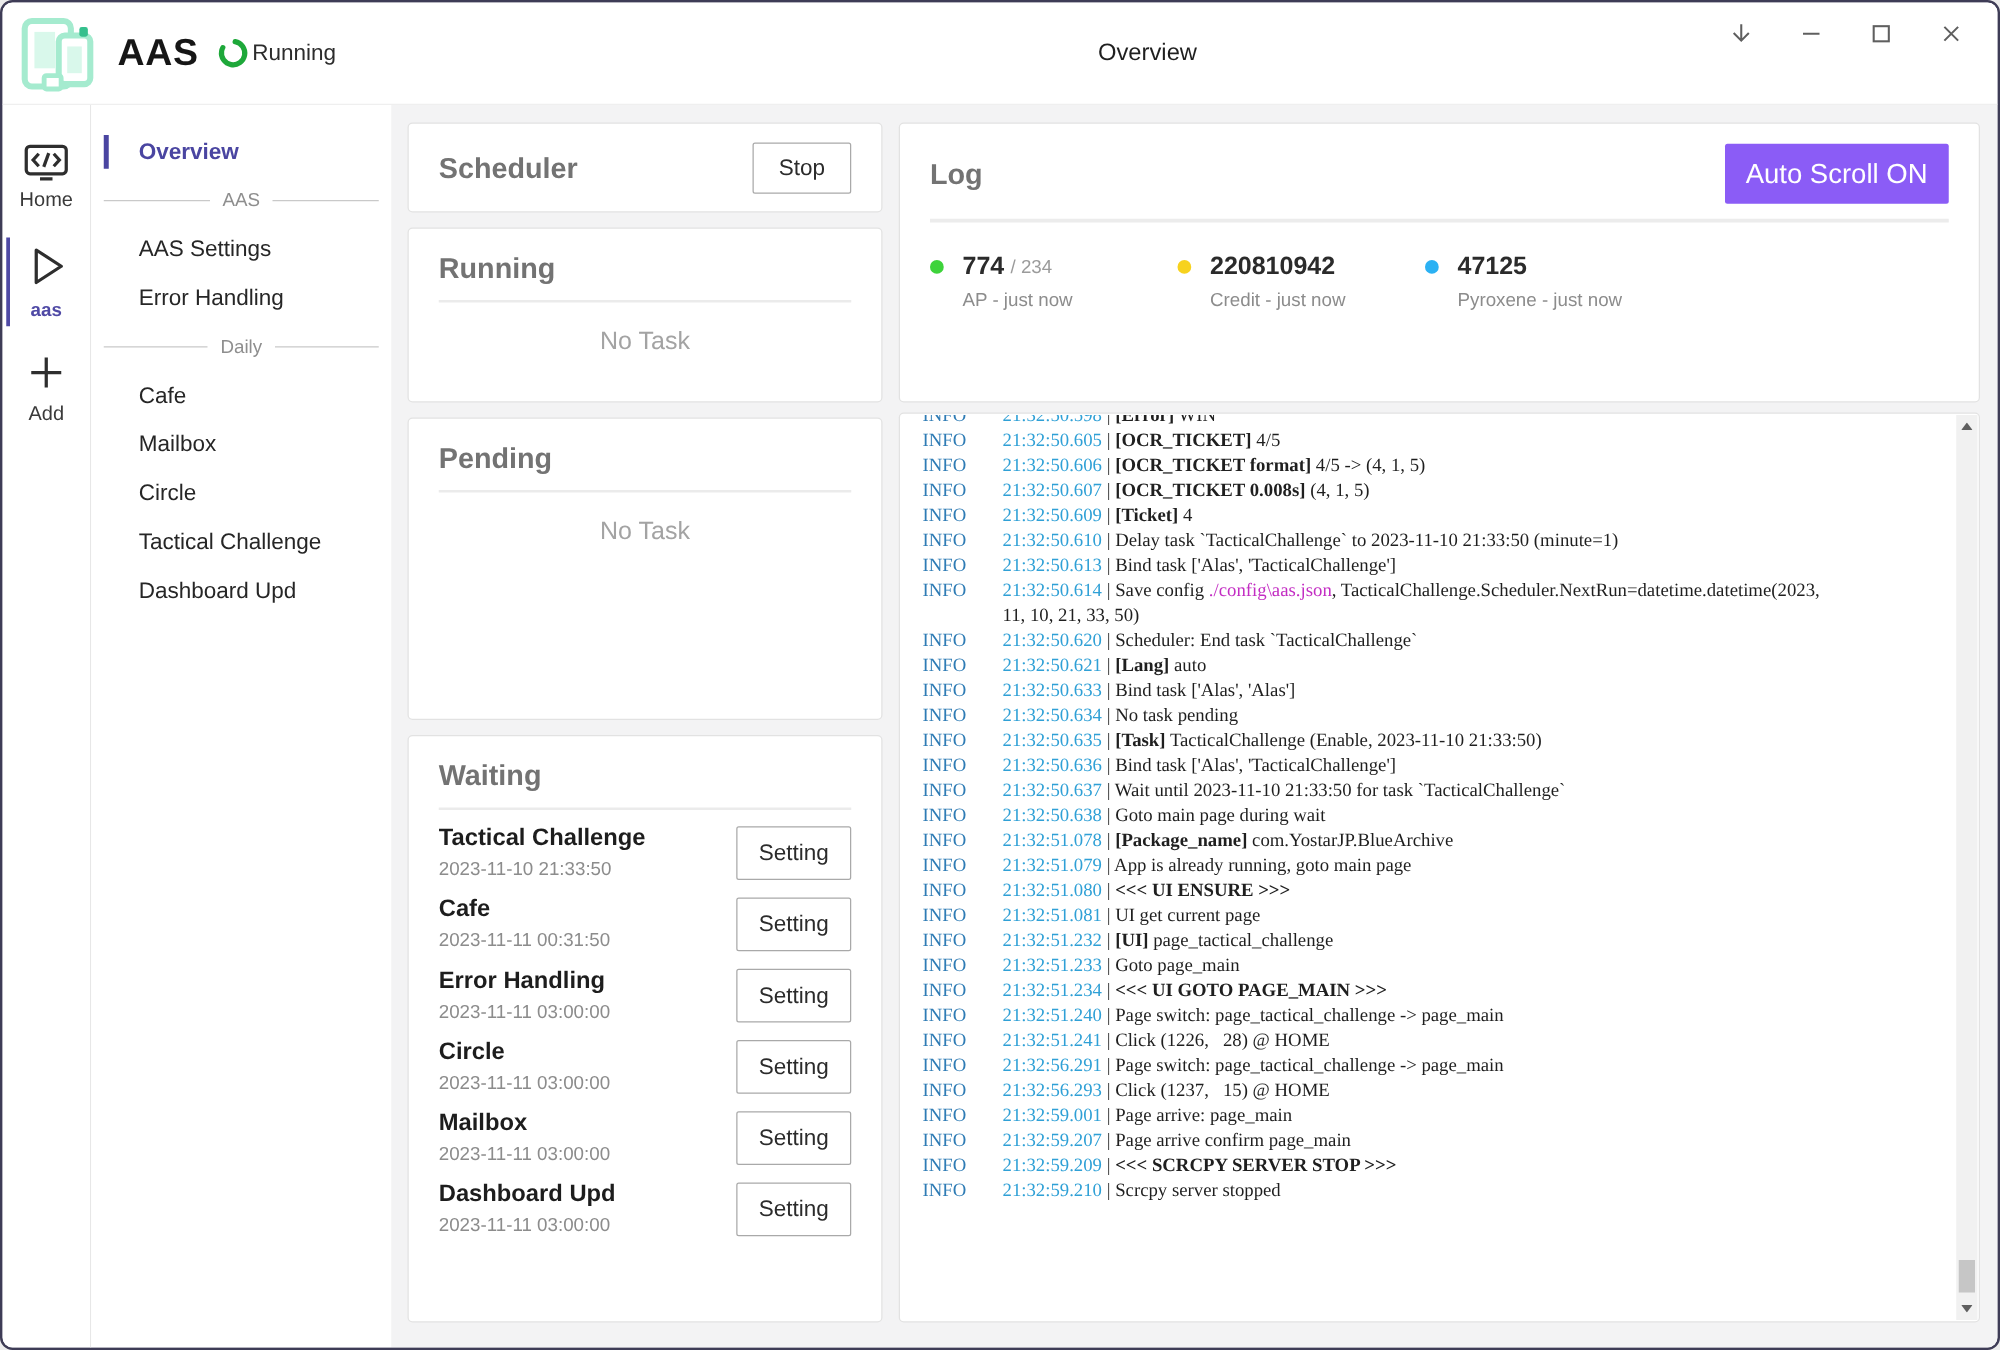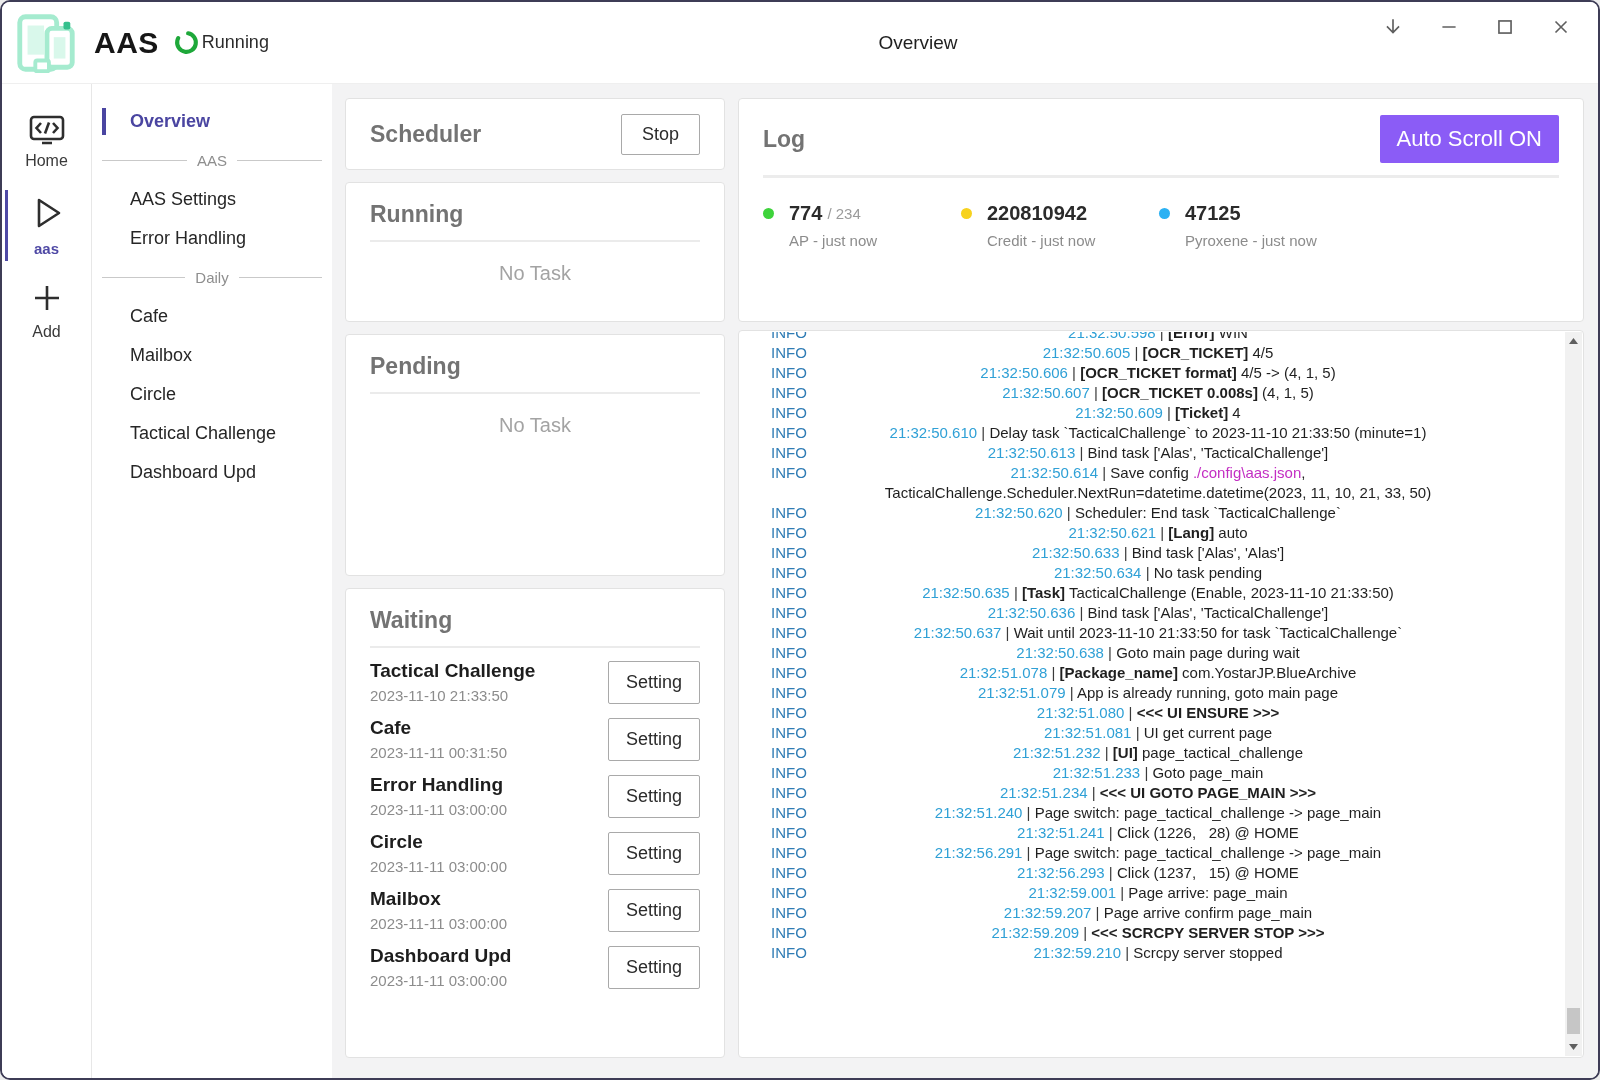--- a/index.html
+++ b/index.html
@@ -18,21 +18,21 @@
   .status-label{ font-size:18px; color:#2c2c2c; margin-left:2px; }
   .titlebar-title{ position:absolute; left:236px; right:0; text-align:center;
     font-size:19px; color:#1f1f1f; pointer-events:none; }
   .win-controls{ position:absolute; right:18px; top:6px; display:flex; gap:18px; }
   .win-btn{ width:38px; height:38px; display:flex; align-items:center; justify-content:center;
     background:transparent; border:none; cursor:pointer; }
   .win-btn svg{ stroke:#5f5f5f; fill:none; stroke-width:1.5; }
   
   .app-body{ flex:1; display:flex; min-height:0; }
   
-  .rail{ width:90px; flex:none; background:#fff; border-right:1px solid #e7e7e7;
+  .rail{ width:71px; flex:none; background:#fff; border-right:1px solid #e7e7e7;
     padding-top:20px; display:flex; flex-direction:column; align-items:center; }
   .rail-item{ position:relative; width:100%; display:flex; flex-direction:column;
     align-items:center; padding:10px 0 12px; cursor:pointer; }
   .rail-item svg{ stroke:#2e2e2e; fill:none; stroke-width:2.6; }
   .rail-label{ font-size:16px; color:#3a3a3a; margin-top:6px; }
   .rail-item.active .rail-label{ color:#4f49a5; font-weight:700; font-size:15px; }
   .rail-active-bar{ position:absolute; left:3px; top:8px; bottom:8px; width:3px; background:#4f49a5; }
   
   .nav{ width:240px; flex:none; background:#fff; padding-top:18px; }
   .nav-item{ position:relative; padding:9px 10px 9px 38px; font-size:18px; color:#262626;
@@ -78,21 +78,21 @@
   .stats{ display:flex; margin-top:24px; }
   .stat{ width:198px; flex:none; }
   .stat-top{ display:flex; align-items:center; }
   .stat-dot{ width:11px; height:11px; border-radius:50%; flex:none; }
   .stat-value{ font-size:20px; font-weight:700; color:#2b2b2b; margin-left:15px; }
   .stat-suffix{ font-size:15px; font-weight:400; color:#9b9b9b; margin-left:5px; }
   .stat-label{ font-size:15px; color:#8c8c8c; margin-top:7px; margin-left:26px; }
   
   .log-card{ flex:1; position:relative; overflow:hidden; }
   .log-body{ position:absolute; inset:1px 20px 1px 10px; overflow:hidden;
-    font-family:Liberation Sans, sans-serif; font-size:15px; line-height:20px;text-align:center; }
+    font-family:Liberation Serif, serif; font-size:15px; line-height:20px; }
   .log-list{ margin-top:-9px; }
   .log-entry{ display:flex; }
   .log-level{ width:72px; flex:none; color:#2f7cb5; padding-left:8px; }
   .log-rest{ width:674px; flex:none; white-space:pre-wrap; word-break:break-word; color:#1f1f1f; }
   .log-time{ color:#2fa0d6; }
   .log-sep{ color:#3a3a3a; }
   .seg-b{ font-weight:700; }
   .seg-m{ color:#c32ec3; }
   
   .scrollbar{ position:absolute; top:1px; bottom:1px; right:1px; width:17px; background:#f1f1f1; }

